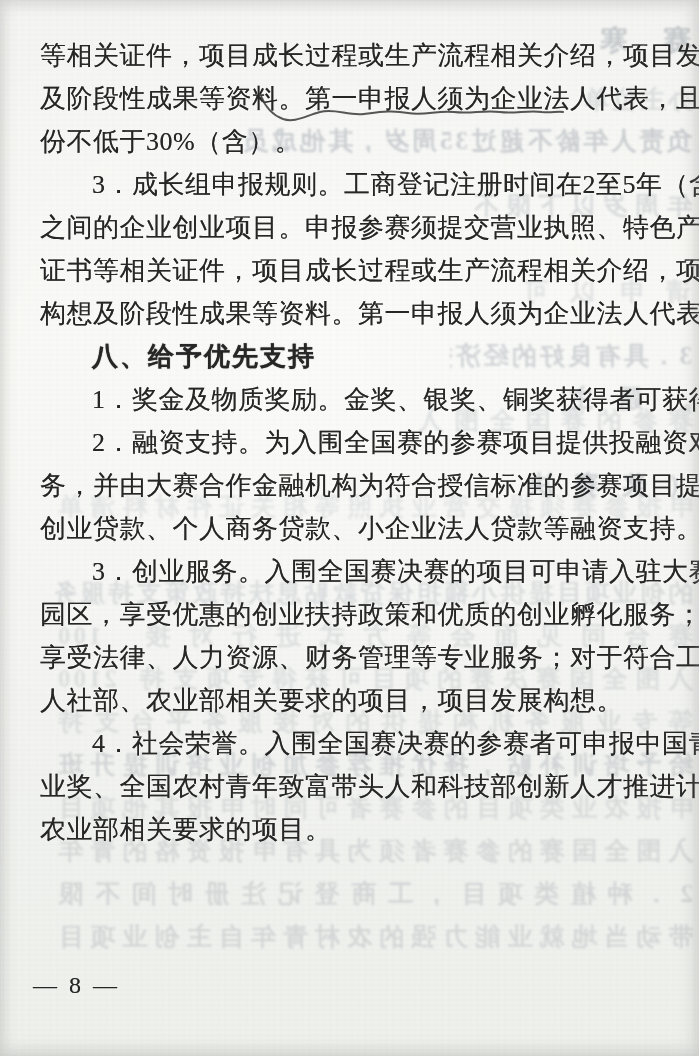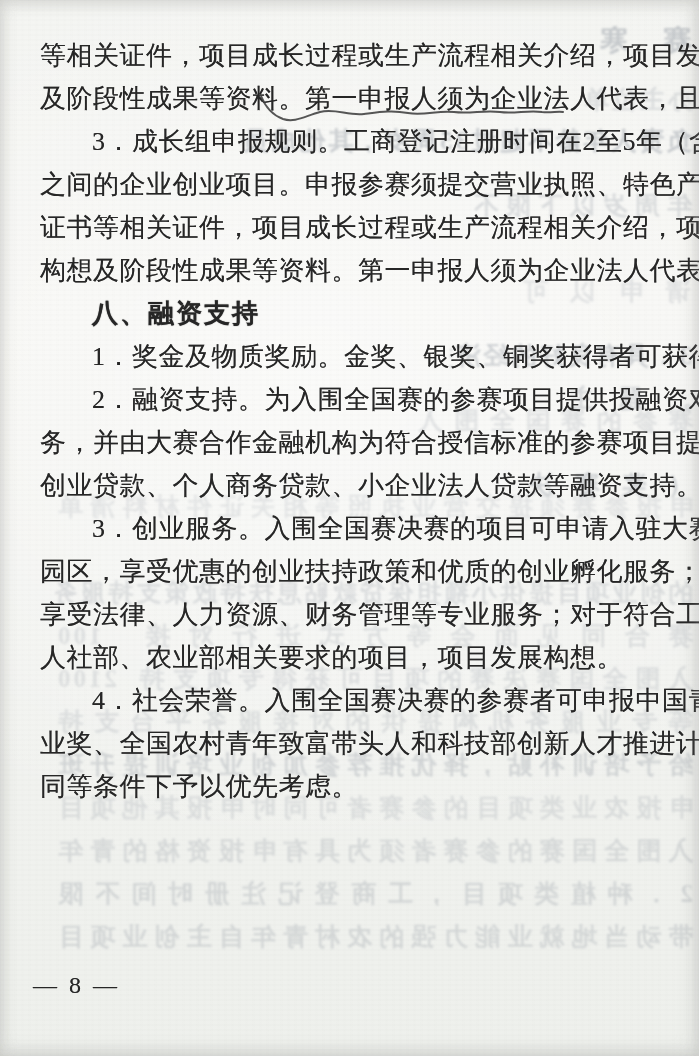--- a/index.html
+++ b/index.html
@@ -93,36 +93,37 @@
   <div class="bleed" style="top:708px;left:55px;width:638px;opacity:.15">等专业服务机构提供的对接服务平台支持</div>
   <div class="bleed" style="top:751px;left:55px;width:638px;opacity:.21">给予培训补贴，择优推荐参加创业培训提升班</div>
   <div class="bleed" style="top:794px;left:55px;width:638px;opacity:.15">申报农业类项目的参赛者可同时申报其他项目</div>
   <div class="bleed" style="top:837px;left:55px;width:638px;opacity:.17">入围全国赛的参赛者须为具有申报资格的青年</div>
   <div class="bleed" style="top:880px;left:55px;width:638px;opacity:.19">2．种植类项目，工商登记注册时间不限</div>
   <div class="bleed" style="top:923px;left:55px;width:638px;opacity:.18">带动当地就业能力强的农村青年自主创业项目</div>
 
   <div class="doc">
     <div class="ln">等相关证件，项目成长过程或生产流程相关介绍，项目发展构想</div>
     <div class="ln">及阶段性成果等资料。第一申报人须为企业法人代表，且所占股</div>
+    <div class="ln end">份不低于30%（含）。</div>
     <div class="ln indent">3．成长组申报规则。工商登记注册时间在2至5年（含）</div>
     <div class="ln">之间的企业创业项目。申报参赛须提交营业执照、特色产品认定</div>
     <div class="ln">证书等相关证件，项目成长过程或生产流程相关介绍，项目发展</div>
     <div class="ln">构想及阶段性成果等资料。第一申报人须为企业法人代表，且所</div>
-    <div class="ln indent bold end">八、融资支持</div>
+    <div class="ln indent bold end">八、给予优先支持</div>
     <div class="ln indent">1．奖金及物质奖励。金奖、银奖、铜奖获得者可获得相应</div>
     <div class="ln indent">2．融资支持。为入围全国赛的参赛项目提供投融资对接服</div>
     <div class="ln">务，并由大赛合作金融机构为符合授信标准的参赛项目提供包括</div>
     <div class="ln end">创业贷款、个人商务贷款、小企业法人贷款等融资支持。</div>
     <div class="ln indent">3．创业服务。入围全国赛决赛的项目可申请入驻大赛合作</div>
     <div class="ln">园区，享受优惠的创业扶持政策和优质的创业孵化服务；可优先</div>
     <div class="ln">享受法律、人力资源、财务管理等专业服务；对于符合工信部、</div>
     <div class="ln end">人社部、农业部相关要求的项目，项目发展构想。</div>
     <div class="ln indent">4．社会荣誉。入围全国赛决赛的参赛者可申报中国青年创</div>
     <div class="ln">业奖、全国农村青年致富带头人和科技部创新人才推进计划，在</div>
-    <div class="ln end">同等条件下予以优先考虑。</div>
+    <div class="ln end">农业部相关要求的项目。</div>
   </div>
 
   <svg class="overlay-svg" viewBox="0 0 699 1056">
     <path d="M 261 96
              C 265 106, 272 115, 283 119
              C 295 123, 305 116, 320 112
              C 335 108, 348 116, 364 114
              C 380 112, 392 110, 408 113
              C 424 116, 438 110, 454 112
              C 470 114, 484 110, 500 112

